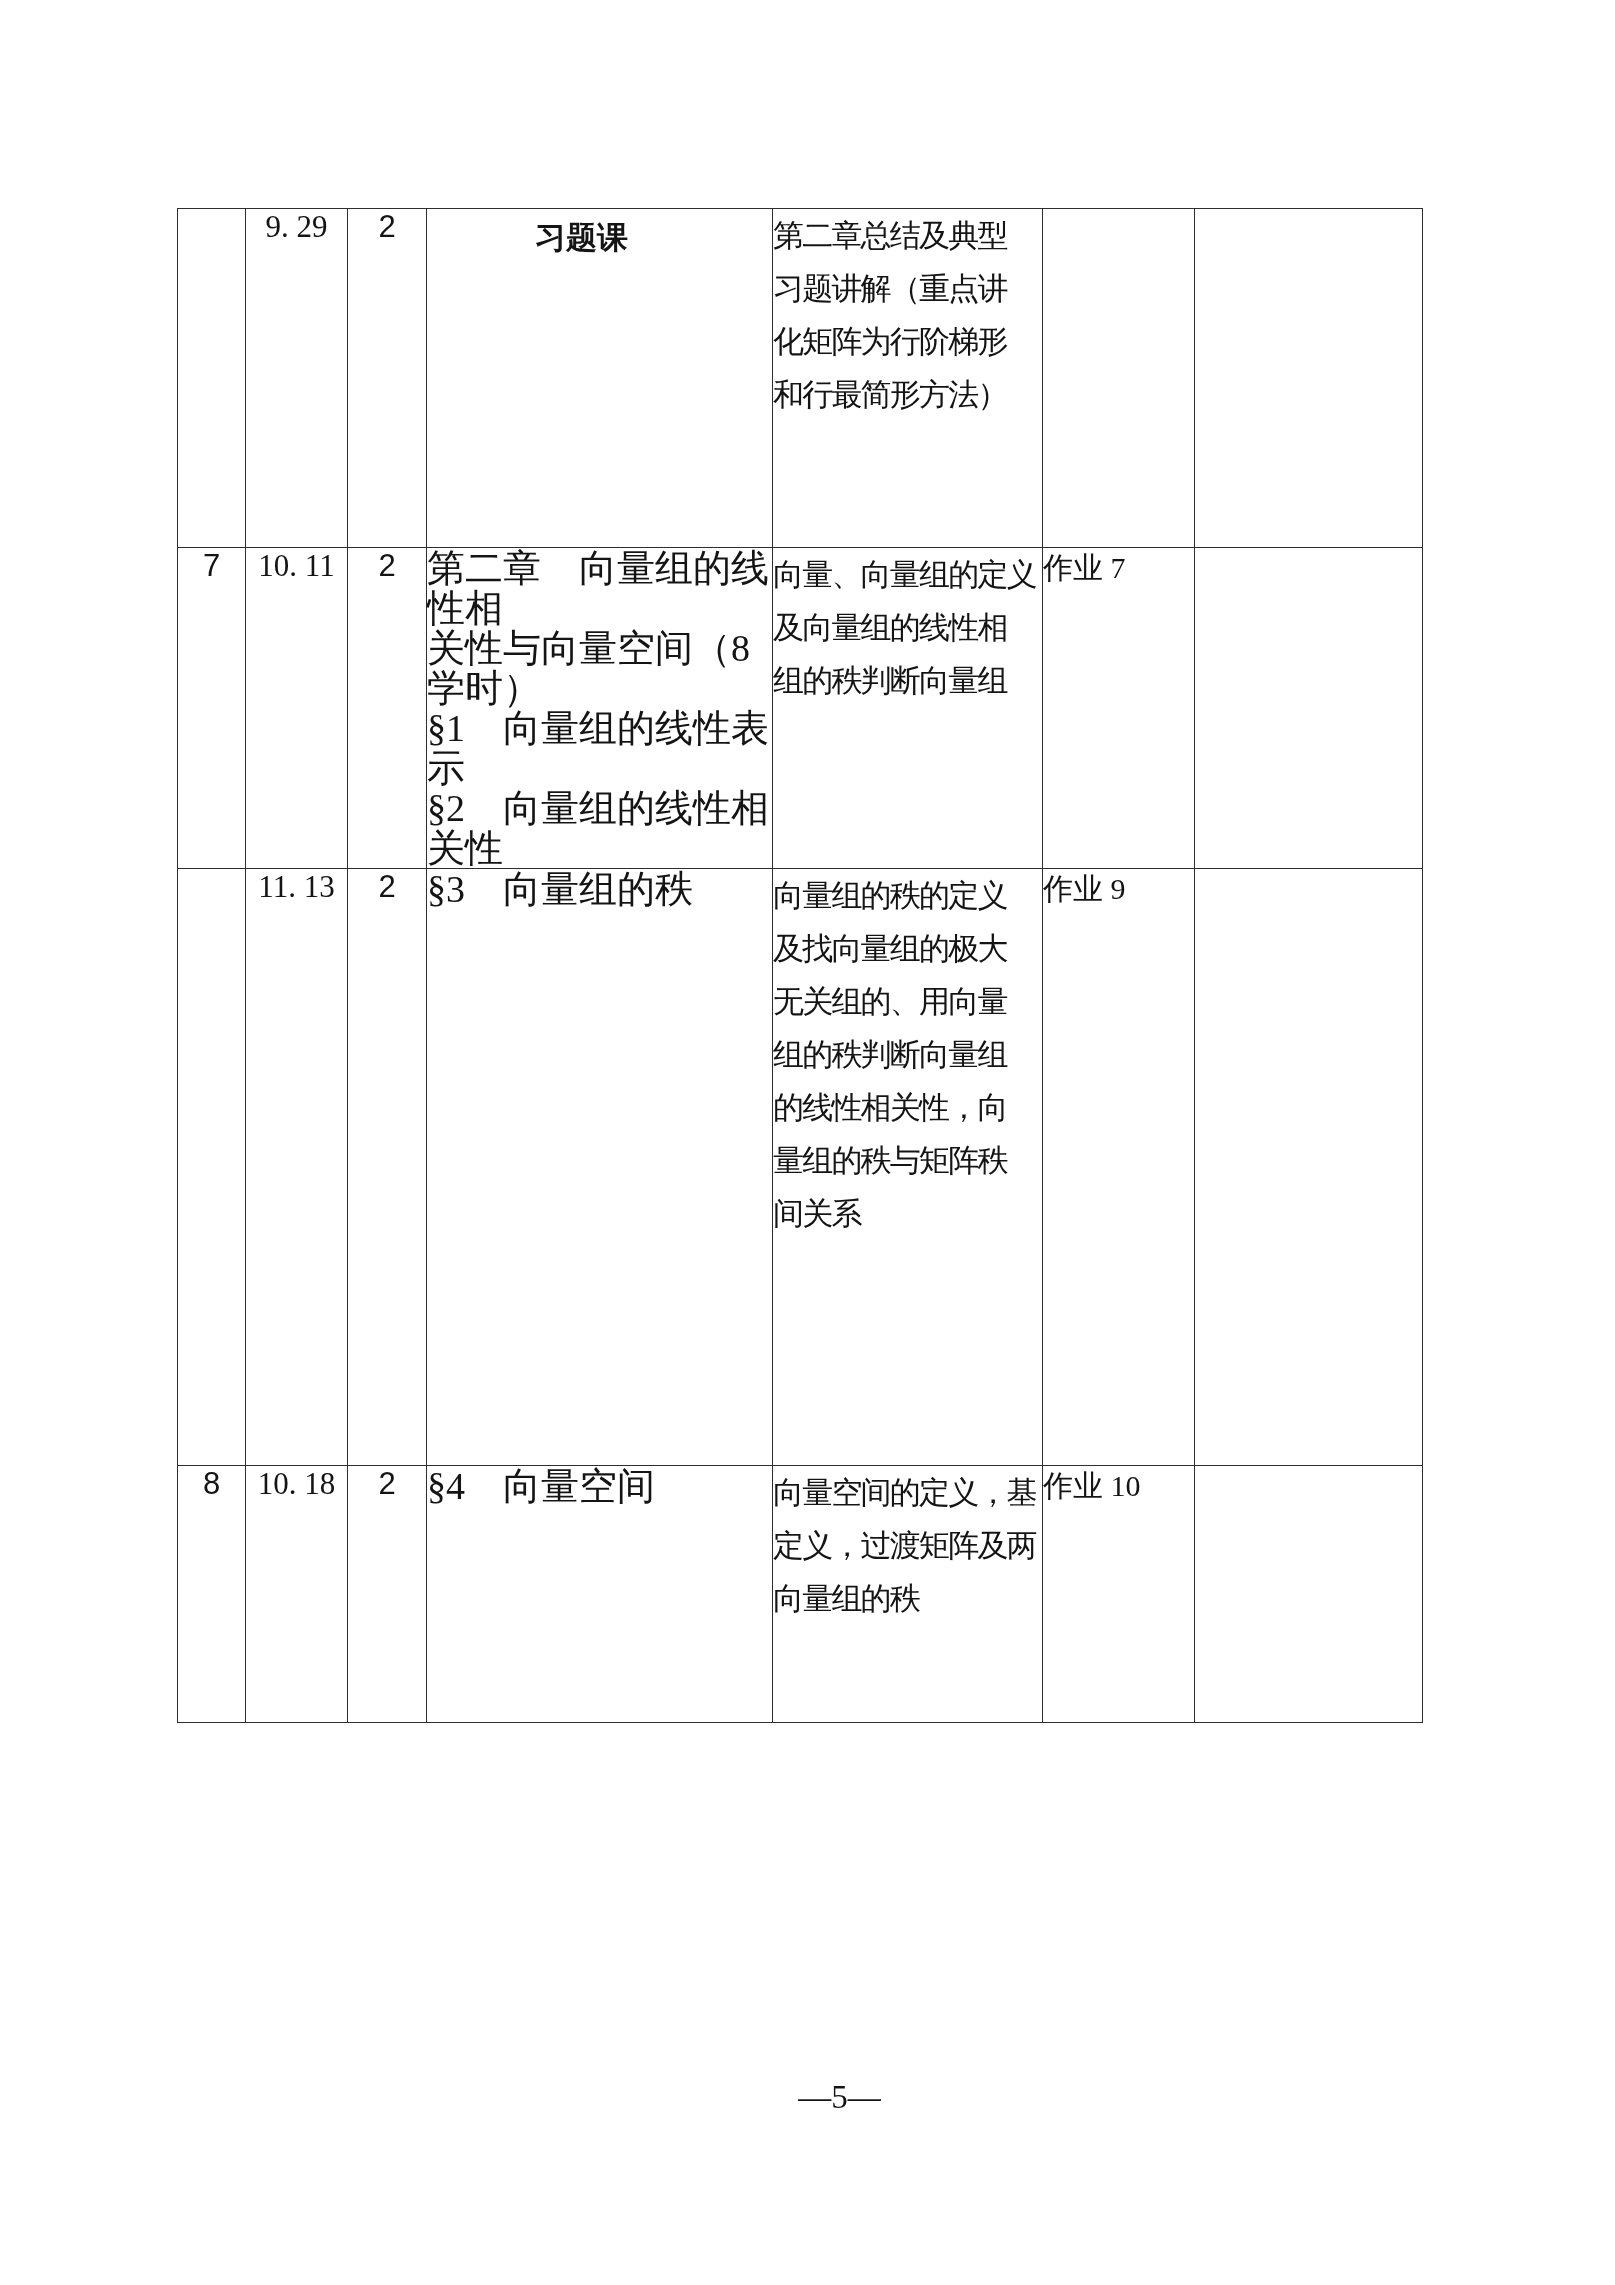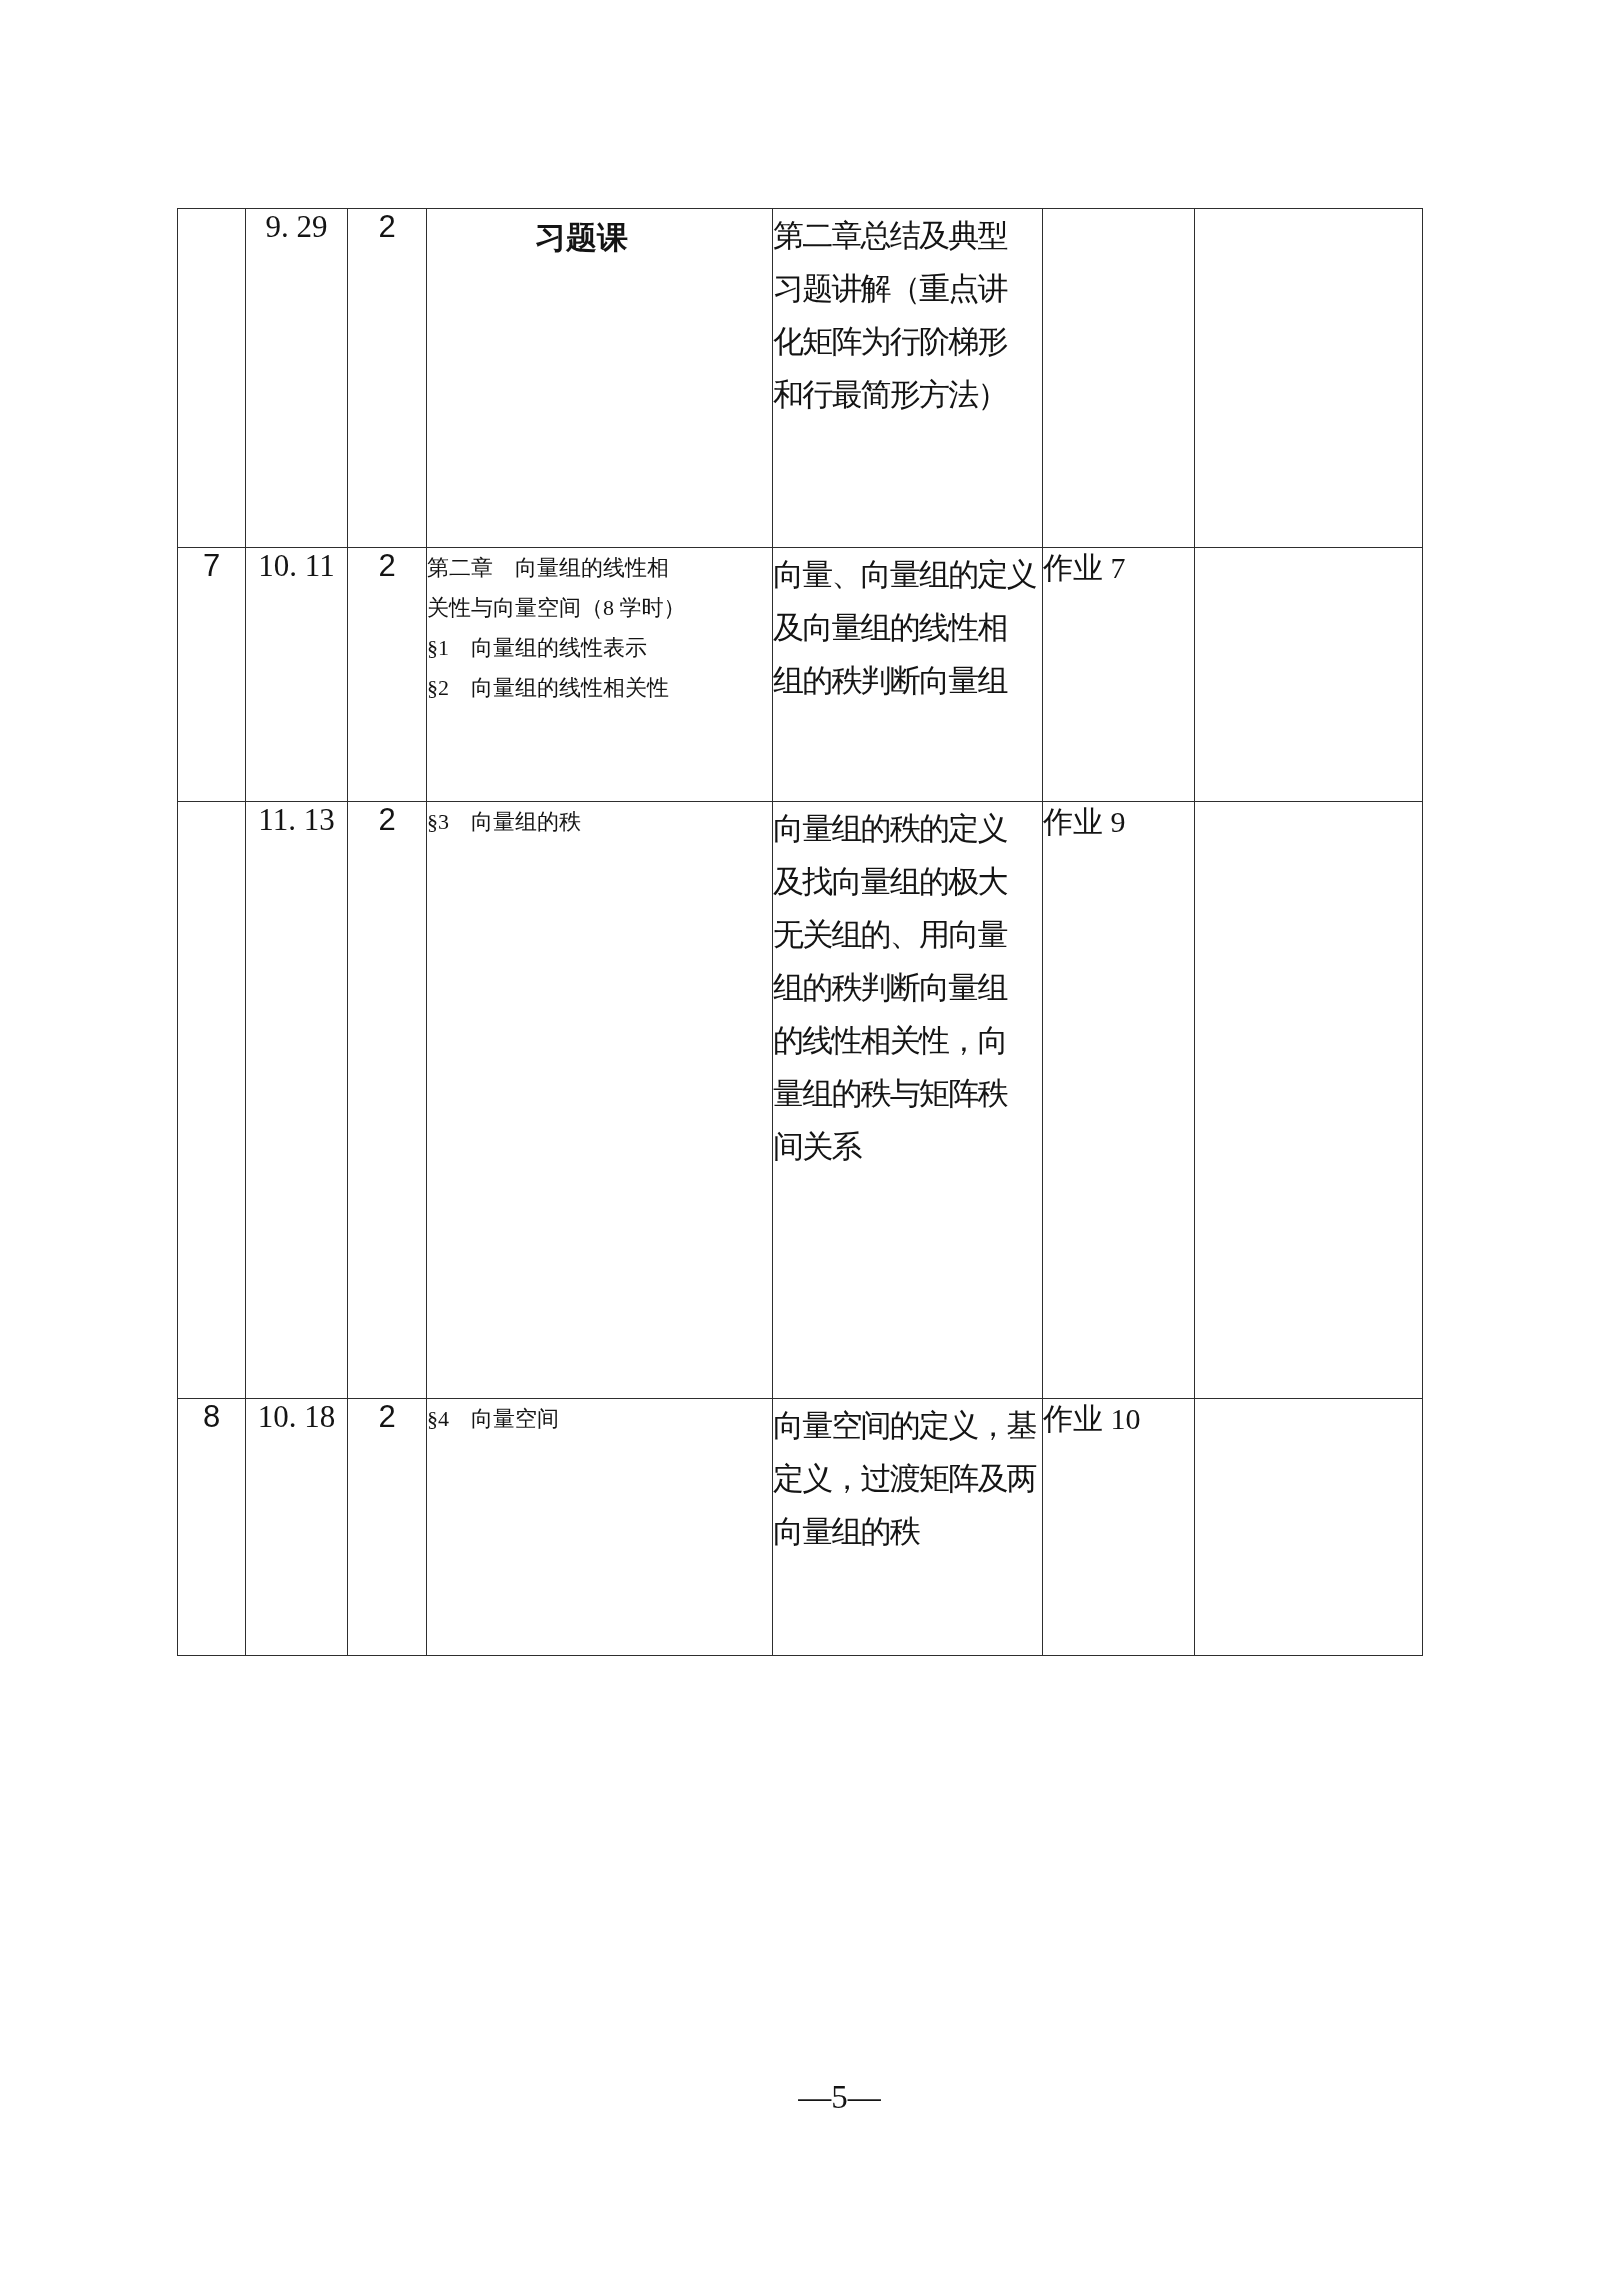--- a/index.html
+++ b/index.html
@@ -34,21 +34,21 @@
   td.c-week  { padding-right: 20px; }
   td.c-hours { padding-right: 27px; }
   td.c-date {
     font-family: "Liberation Serif", serif;
     font-size: 31px;
     text-align: center;
     padding-top: 9px;
   }
   td.c-topic {
     font-family: "Liberation Serif", serif;
-    font-size: 22px;
+    font-size: 38px;
     line-height: 40px;
     padding: 7.2px 9px 0 16.3px;
     white-space: pre-line;
   }
   td.c-topic.center {
     text-align: center;
     padding: 9px 45px 0 9px;
     font-size: 31px;
     font-weight: bold;
   }

